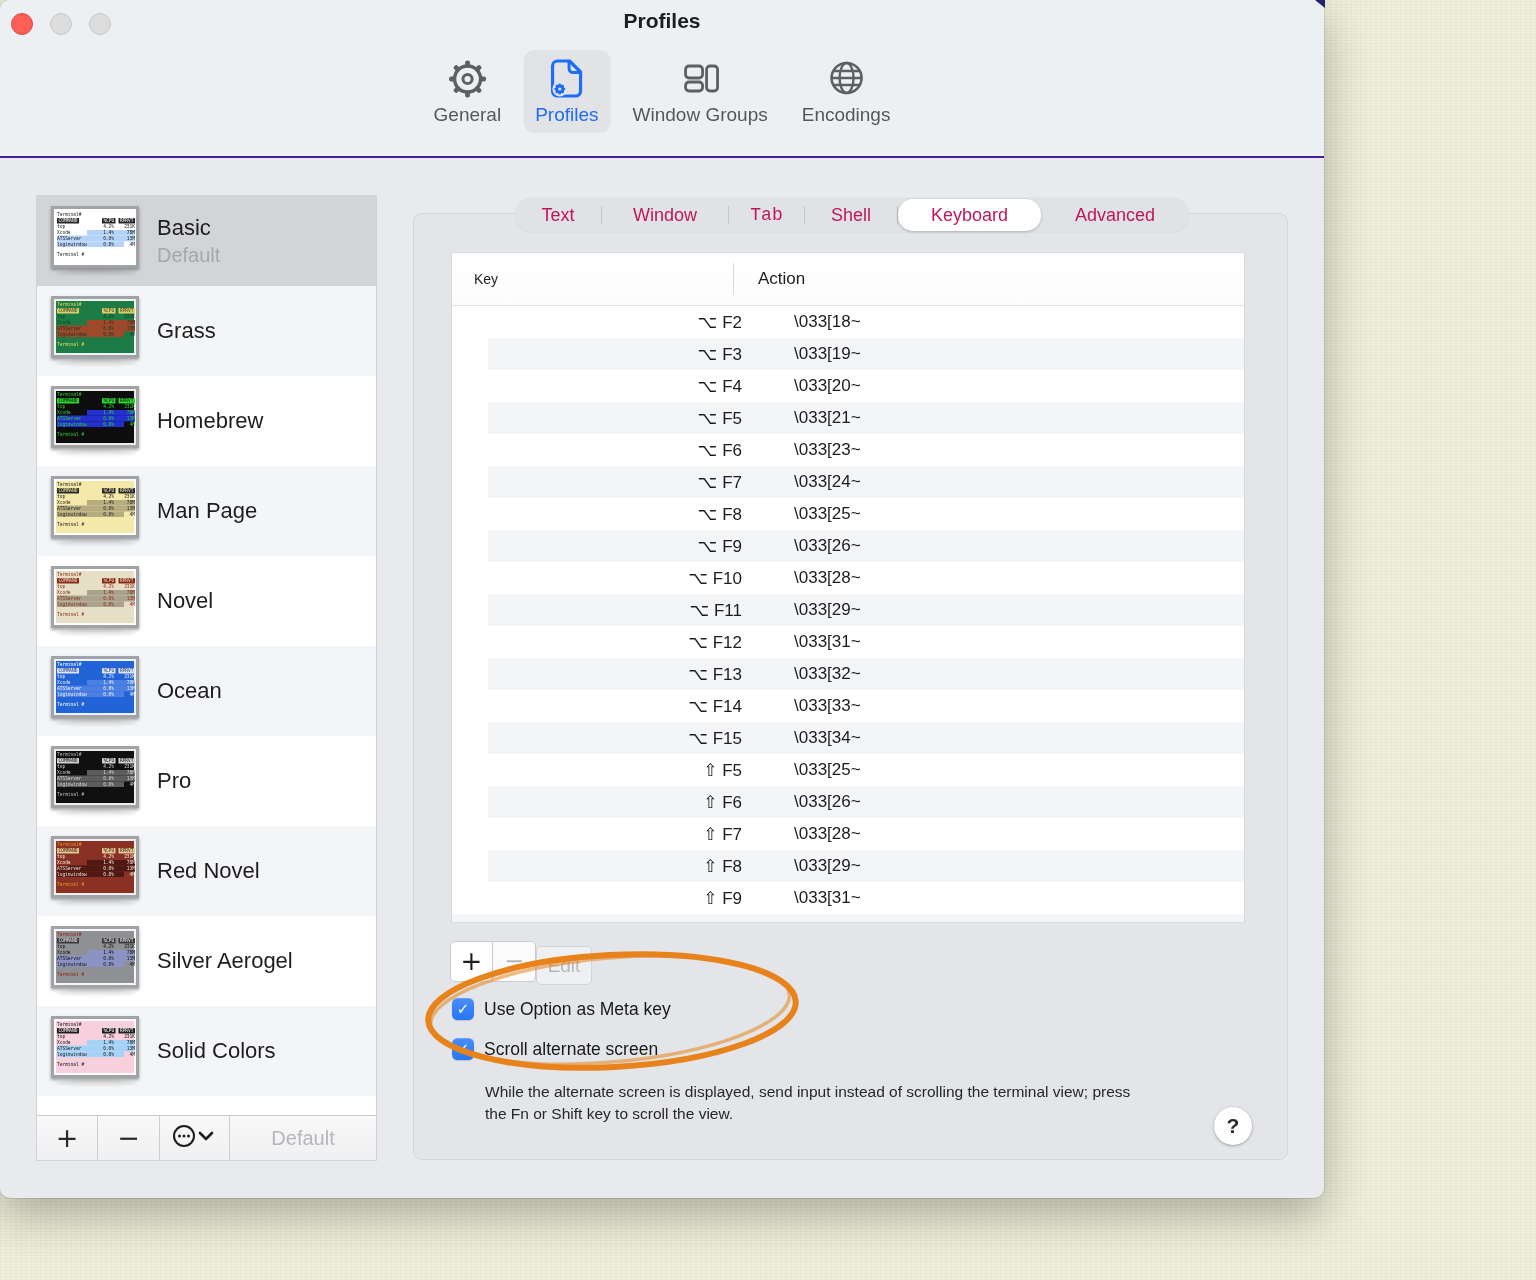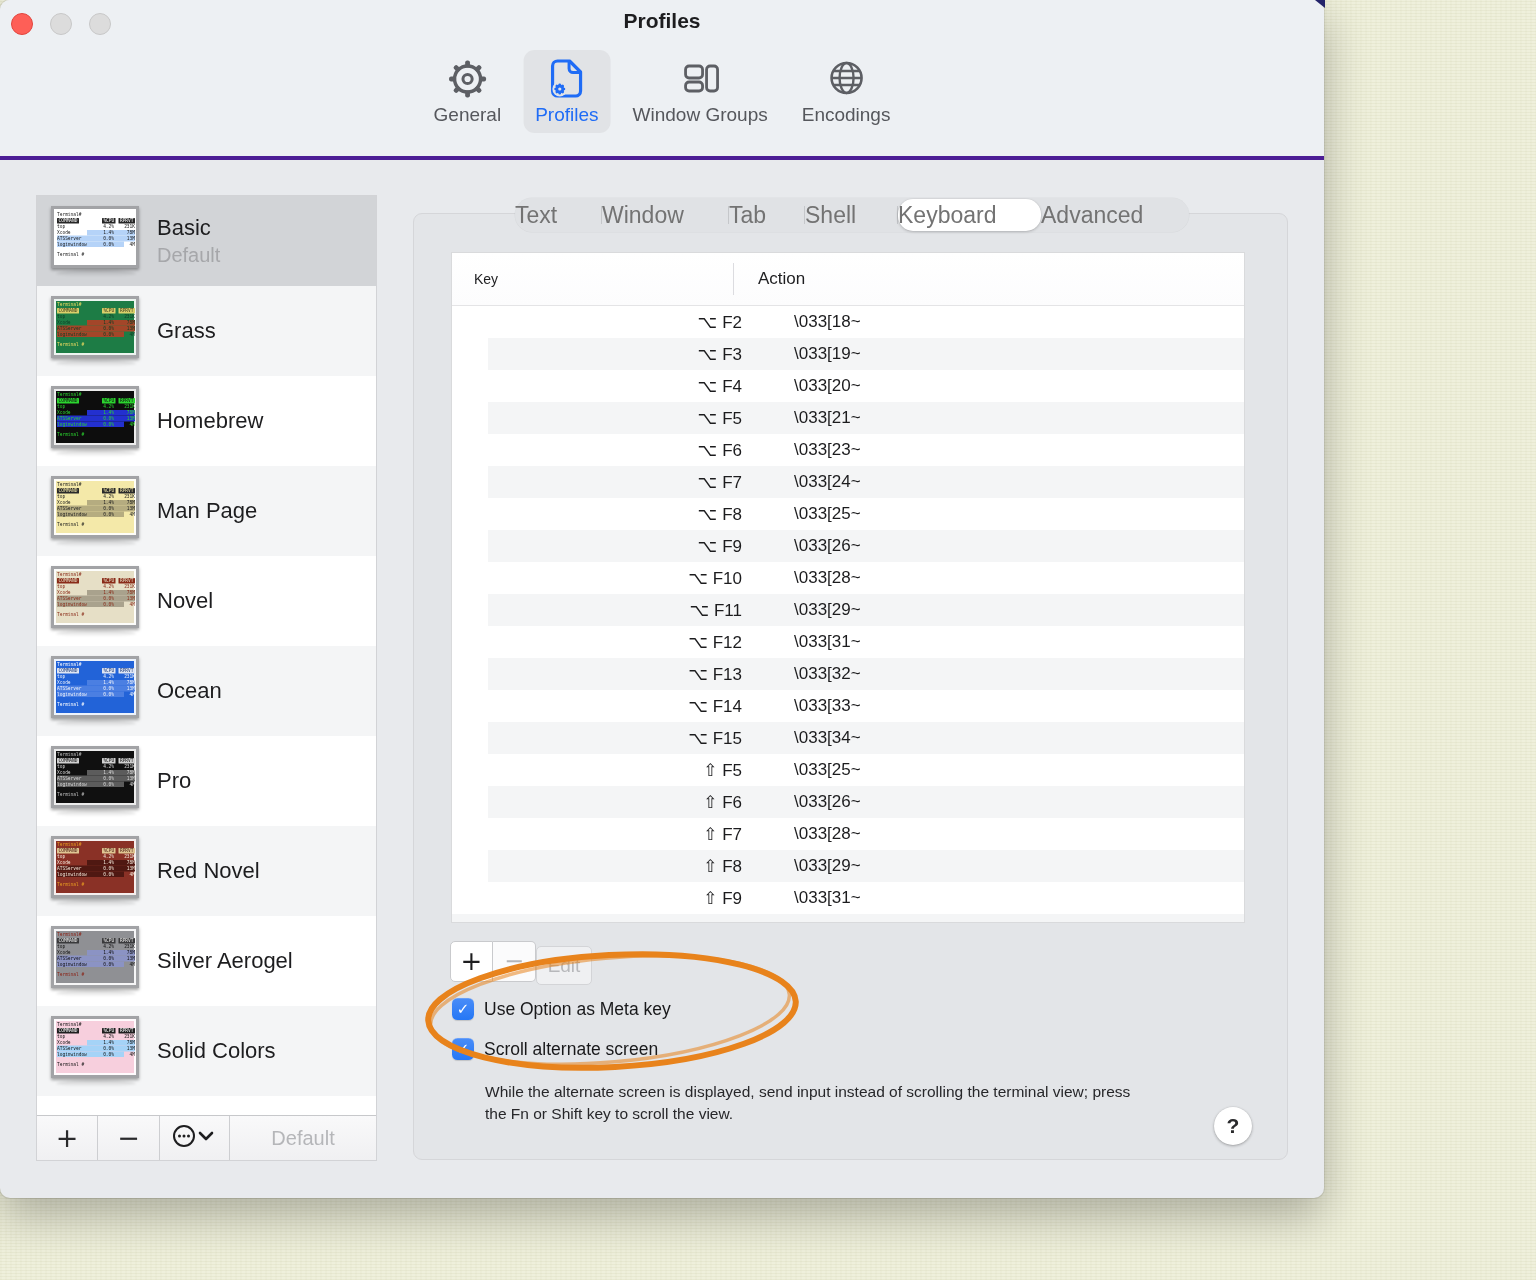--- a/index.html
+++ b/index.html
@@ -12,21 +12,21 @@
       repeating-linear-gradient(90deg, rgba(200,200,160,.08) 0 2px, rgba(0,0,0,0) 2px 5px);
   }
   .window{
     position:absolute;left:0;top:0;width:1324px;height:1198px;
     background:#e8eaed;border-radius:10px;
     box-shadow:0 18px 45px rgba(0,0,0,.28), 0 0 0 1px rgba(0,0,0,.08);
   }
   
   .titlebar{
     position:absolute;left:0;top:0;right:0;height:156px;
-    background:#edf0f3;border-bottom:4px solid #4c1d95;border-radius:10px 10px 0 0;
+    background:#edf0f3;border-bottom:2px solid #4c1d95;border-radius:10px 10px 0 0;
   }
   .traffic{position:absolute;left:11px;top:13px;display:flex;gap:17px;}
   .tl{width:22px;height:22px;border-radius:50%;box-sizing:border-box;}
   .tl.close{background:#fe5f57;border:1px solid #e2453d;}
   .tl.gray{background:#dcdcdc;border:1px solid #c8c8c8;}
   .window-title{position:absolute;top:9px;left:0;width:100%;text-align:center;
     font-size:21px;font-weight:bold;color:#1d1d1f;}
   .toolbar-items{position:absolute;top:50px;left:662px;transform:translateX(-50%);
     display:flex;align-items:flex-end;gap:10px;}
   .tb-item{display:flex;flex-direction:column;align-items:center;gap:3px;
@@ -72,21 +72,21 @@
     justify-content:center;box-sizing:border-box;color:#2a2a2c;}
   .sb-glyph{font-size:27px;font-weight:normal;line-height:1;margin-top:-2px;
     font-family:"DejaVu Sans",sans-serif;}
   .sb-default{flex:1;border-right:none;font-size:20px;color:#b5b6b9;}
   
   .panel{position:absolute;left:413px;top:213px;width:875px;height:947px;
     background:#e3e5e8;border:1px solid #d5d6d9;border-radius:9px;box-sizing:border-box;}
   .tabs{position:absolute;left:515px;top:198px;height:34px;
     background:#e0e2e5;border-radius:17px;display:flex;align-items:center;
     box-shadow:0 0 0 .5px rgba(0,0,0,.05);}
-  .tab-seg{font-size:23px;color:#737373;text-align:left;line-height:34px;flex:none;}
+  .tab-seg{font-size:18px;color:#be185d;text-align:center;line-height:34px;flex:none;}
   .tab-seg.selected{background:#fff;border-radius:15px;height:32px;line-height:32px;
     box-shadow:0 1px 3px rgba(0,0,0,.2), 0 0 0 .5px rgba(0,0,0,.04);}
   .tab-sep{width:1px;height:18px;background:#c5c7ca;align-self:center;flex:none;}
   
   .ktable{position:absolute;left:451px;top:252px;width:794px;height:671px;
     background:#fff;border:1px solid #d9dadc;box-sizing:border-box;overflow:hidden;}
   .thead{height:52px;border-bottom:1px solid #e4e4e6;position:relative;
     background:linear-gradient(#ffffff,#fcfcfd);}
   .th-key{position:absolute;left:22px;top:0;line-height:52px;font-size:14px;color:#1e1e20;}
   .col-divider{position:absolute;left:281px;top:10px;height:32px;width:1px;background:#dcdce0;}
@@ -576,21 +576,21 @@
     </div>
   </div>
 
   <div class="panel"></div>
 
   <div class="tabs" id="tab-bar">
       <div class="tab-seg" style="width: 86px;">Text</div>
       <div class="tab-sep"></div>
       <div class="tab-seg" style="width: 126px;">Window</div>
       <div class="tab-sep"></div>
-      <div class="tab-seg" style="width: 75px;">Tab</div>
+      <div class="tab-seg" style="width: 75px; font-family: Liberation Mono, monospace;">Tab</div>
       <div class="tab-sep"></div>
       <div class="tab-seg" style="width: 92px;">Shell</div>
       <div class="tab-sep"></div>
       <div class="tab-seg selected" style="width: 143px;">Keyboard</div>
       <div class="tab-seg" style="width: 148px;">Advanced</div>
     </div>
 
   <div class="ktable">
     <div class="thead">
       <span class="th-key">Key</span>

